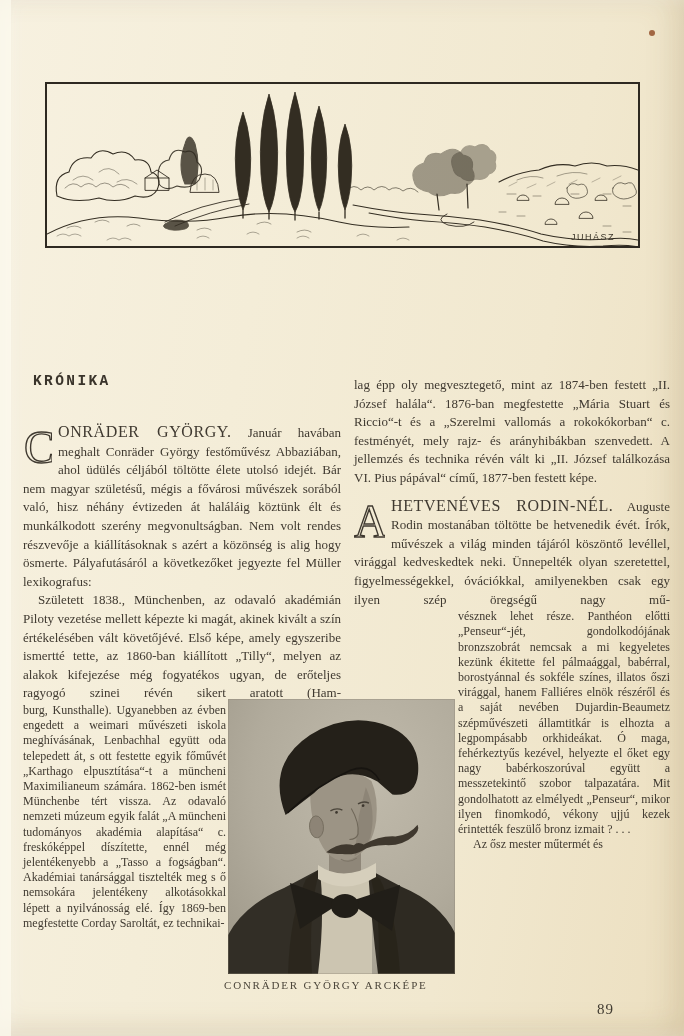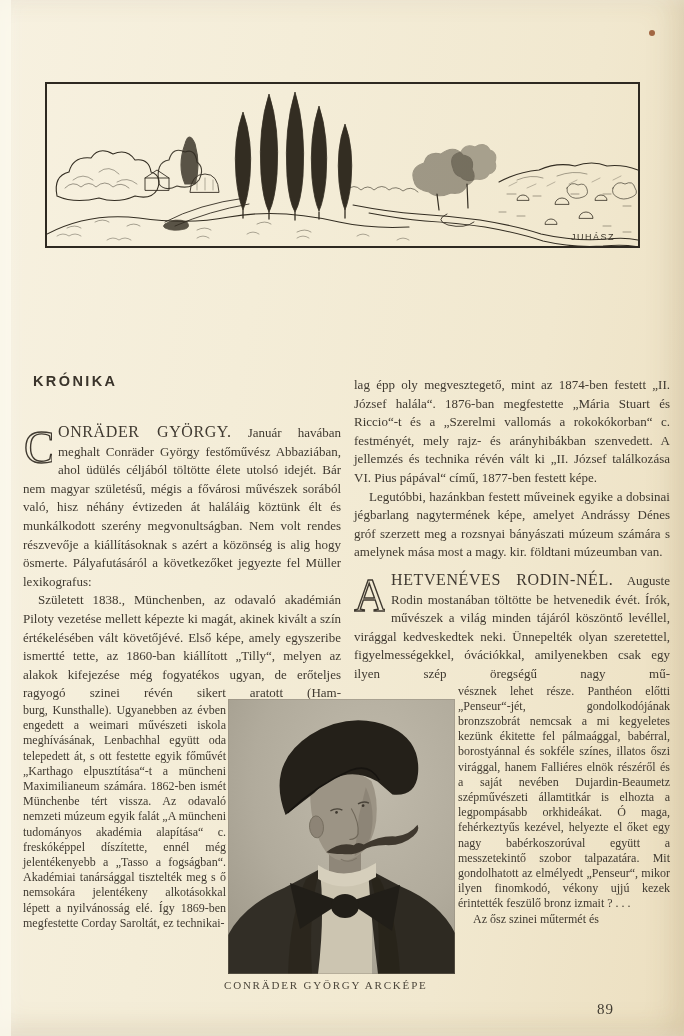--- a/index.html
+++ b/index.html
@@ -14,21 +14,21 @@
     background:rgba(252,249,238,.75);}
   .stain{position:absolute;left:649px;top:30px;width:6px;height:6px;border-radius:50%;
     background:#94512c;opacity:.85;}
   .illustration{
     position:absolute;left:45px;top:82px;width:595px;height:166px;
     border:2px solid #2e2921;box-sizing:border-box;text-align:right;
   }
   .illustration svg{display:block;width:100%;height:100%;}
   .section-title{
     position:absolute;left:33px;top:372px;margin:0;
-    font-family:Liberation Sans, sans-serif;font-size:14.5px;font-weight:600;
+    font-family:Liberation Mono, monospace;font-size:14.5px;font-weight:600;
     letter-spacing:2.4px;color:#3a342b;transform:scaleY(1.05);transform-origin:left top;
   }
   .col{position:absolute;text-align:justify;}
   .col-left{left:23px;top:423px;width:318px;}
   .col-right{left:354px;top:376px;width:316px;}
   .bt{font-size:13px;line-height:18.6px;margin:0;}
   .wide-cont{text-align-last:justify;}
   .narrow{font-size:12px;line-height:15.2px;margin:0;}
   .narrow-left{width:203px;}
   .narrow-right{width:212px;margin-left:104px;}
@@ -118,28 +118,27 @@
       <span class="dropcap"><svg width="29" height="41" viewBox="0 0 29 41">
             <text x="1" y="37" font-size="46" font-family="Liberation Serif, serif" fill="none" stroke="#3f3930" stroke-width="1.4">C</text>
           </svg></span><span class="lead-in">ONRÄDER GYÖRGY.</span><span> Január havában meghalt Conräder György festőművész Abbaziában, ahol üdülés céljából töltötte élete utolsó idejét. Bár nem magyar születésű, mégis a fővárosi művészek sorából való, hisz néhány évtizeden át haláláig köztünk élt és munkálkodott szerény megvonultságban. Nem volt rendes részvevője a kiállításoknak s azért a közönség is alig hogy ösmerte. Pályafutásáról a következőket jegyezte fel Müller lexikografus:</span>
     </p>
     <p class="bt indent wide-cont">Született 1838., Münchenben, az odavaló akadémián Piloty vezetése mellett képezte ki magát, akinek kivált a szín értékelésében vált követőjévé. Első képe, amely egyszeribe ismertté tette, az 1860-ban kiállított „Tilly“, melyen az alakok kifejezése még fogyatékos ugyan, de erőteljes ragyogó szinei révén sikert aratott (Ham-</p>
     <p class="narrow narrow-left">burg, Kunsthalle). Ugyanebben az évben engedett a weimari művészeti iskola meghívásának, Lenbachhal együtt oda telepedett át, s ott festette egyik főművét „Karthago elpusztítása“-t a müncheni Maximilianeum számára. 1862-ben ismét Münchenbe tért vissza. Az odavaló nemzeti múzeum egyik falát „A müncheni tudományos akadémia alapítása“ c. freskóképpel díszítette, ennél még jelentékenyebb a „Tasso a fogságban“. Akadémiai tanársággal tisztelték meg s ő nemsokára jelentékeny alkotásokkal lépett a nyilvánosság elé. Így 1869-ben megfestette Corday Saroltát, ez technikai-</p>
   </div>
 
   <div class="col col-right">
     <p class="bt">lag épp oly megvesztegető, mint az 1874-ben festett „II. József halála“. 1876-ban megfestette „Mária Stuart és Riccio“-t és a „Szerelmi vallomás a rokokókorban“ c. festményét, mely rajz- és arányhibákban szenvedett. A jellemzés és technika révén vált ki „II. József találkozása VI. Pius pápával“ című, 1877-ben festett képe.</p>
-    <p class="bt indent">Legutóbbi, hazánkban festett műveinek egyike a dobsinai jégbarlang nagytermének képe, amelyet Andrássy Dénes gróf szerzett meg a rozsnyai bányászati múzeum számára s amelynek mása most a magy. kir. földtani múzeumban van.</p>
     <p class="bt article-gap wide-cont">
       <span class="dropcap"><svg width="31" height="41" viewBox="0 0 31 41">
             <text x="0" y="37" font-size="46" font-family="Liberation Serif, serif" fill="none" stroke="#3f3930" stroke-width="1.4">A</text>
           </svg></span><span class="lead-in">HETVENÉVES RODIN-NÉL.</span><span> Auguste Rodin mostanában töltötte be hetvenedik évét. Írók, művészek a világ minden tájáról köszöntő levéllel, virággal kedveskedtek neki. Ünnepelték olyan szeretettel, figyelmességekkel, óvációkkal, amilyenekben csak egy ilyen szép öregségű nagy mű-</span>
     </p>
     <p class="narrow narrow-right">vésznek lehet része. Panthéon előtti „Penseur“-jét, gondolkodójának bronzszobrát nemcsak a mi kegyeletes kezünk ékitette fel pálmaággal, babérral, borostyánnal és sokféle színes, illatos őszi virággal, hanem Falliéres elnök részéről és a saját nevében Dujardin-Beaumetz szépművészeti államtitkár is elhozta a legpompásabb orkhideákat. Ó maga, fehérkeztyűs kezével, helyezte el őket egy nagy babérkoszorúval együtt a messzetekintő szobor talpazatára. Mit gondolhatott az elmélyedt „Penseur“, mikor ilyen finomkodó, vékony ujjú kezek érintették feszülő bronz izmait ? . . .</p>
-    <p class="narrow narrow-right indent">Az ősz szinei műtermét és</p>
+    <p class="narrow narrow-right indent">Az ősz mester műtermét és</p>
   </div>
 
   <figure class="portrait" style="margin:0" title="black-and-white photograph of a man wearing a dark beret, moustache and bow tie">
     <svg viewBox="0 0 227 275">
       <defs>
         <radialGradient id="pbg" cx="62%" cy="30%" r="85%">
           <stop offset="0%" stop-color="#c0baab"></stop>
           <stop offset="60%" stop-color="#b1ab9c"></stop>
           <stop offset="100%" stop-color="#a09a8b"></stop>
         </radialGradient>

